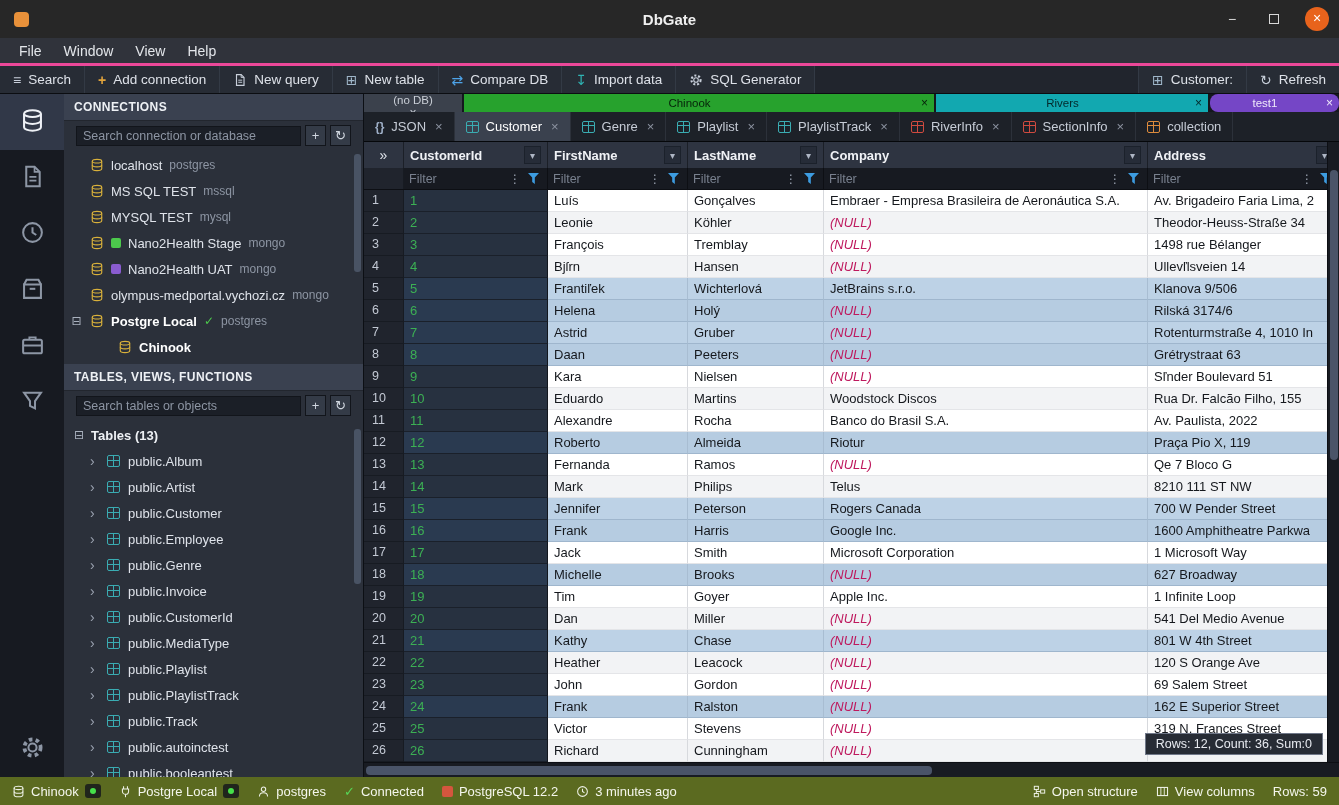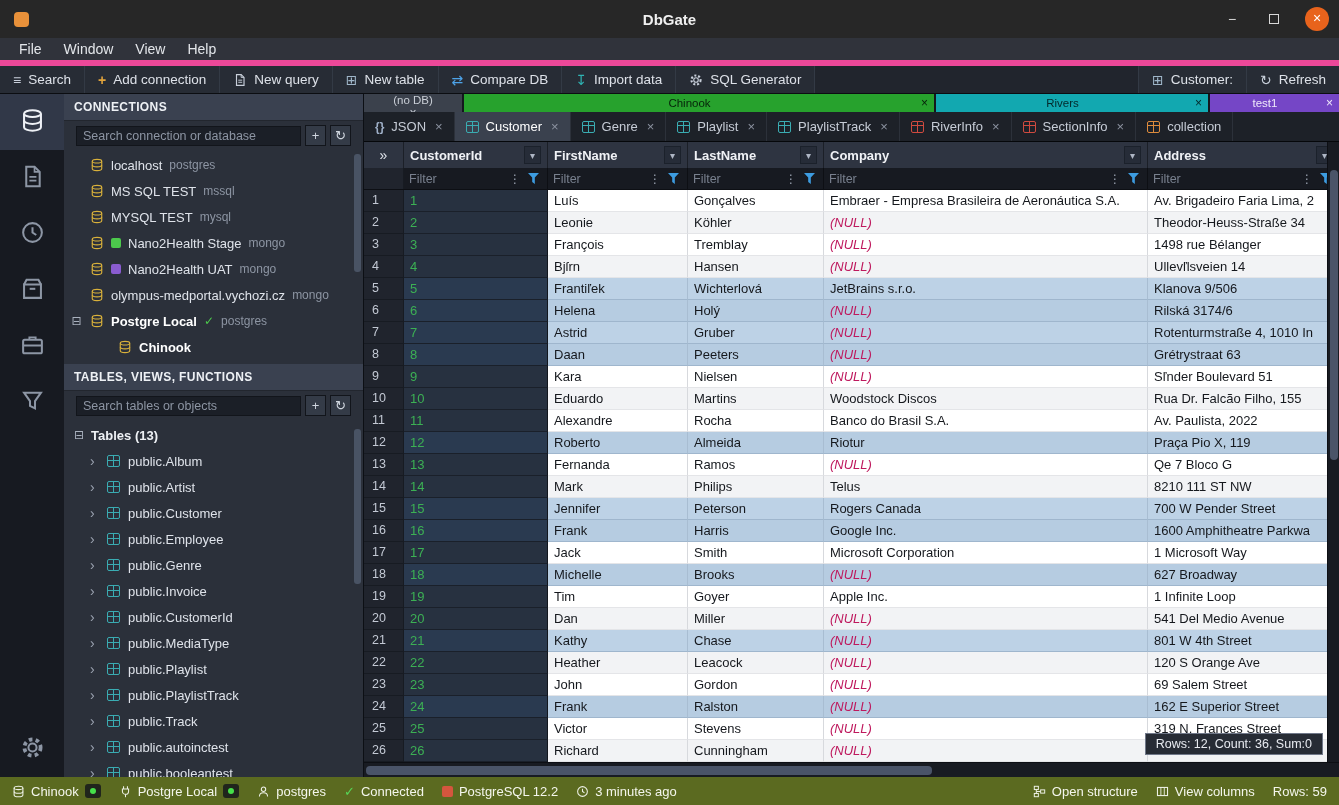--- a/index.html
+++ b/index.html
@@ -10,21 +10,21 @@
   
   .titlebar { height:38px; background:#272727; display:flex; align-items:center; position:relative; }
   .logo { position:absolute; left:14px; width:15px; height:15px; border-radius:4px; background:#e8913a; }
   .title { flex:1; text-align:center; color:#f0f0f0; font-weight:bold; font-size:15px; }
   .winbtns { position:absolute; right:10px; top:0; height:38px; display:flex; align-items:center; gap:20px; }
   .wbtn { color:#d8d8d8; font-size:14px; width:22px; text-align:center; cursor:default; }
   .wbtn.max i { display:inline-block; width:10px; height:10px; border:1.5px solid #d8d8d8; }
   .wbtn.close { width:24px; height:24px; border-radius:50%; background:#e8631c; color:#fff; line-height:23px; font-size:14px; }
 
   
-  .menubar { height:28px; background:#30333b; display:flex; align-items:center; padding-left:8px; border-bottom:6px solid #ec4899; }
+  .menubar { height:28px; background:#30333b; display:flex; align-items:center; padding-left:8px; border-bottom:3px solid #ec4899; }
   .menu-item { color:#e3e6ea; font-size:14px; padding:0 11px; line-height:28px; }
 
   
   .toolbar { height:28px; background:#21252d; display:flex; align-items:stretch; border-bottom:1px solid #0b0d11; }
   .toolbar-left, .toolbar-right { display:flex; }
   .toolbar-right { margin-left:auto; }
   .tool-btn { display:flex; align-items:center; gap:7px; padding:0 13px; border-right:1px solid #333a45; background:#272c35; color:#dde1e8; font-size:13.5px; white-space:nowrap; }
   .toolbar-right .tool-btn { border-right:none; border-left:1px solid #333a45; }
   .ticon { font-size:14px; line-height:1; color:#c8cfda; display:flex; align-items:center; }
   .ticon svg { width:14px; height:14px; display:block; }
@@ -71,21 +71,21 @@
   .lp-thumb2 { top:335px; height:155px; }
 
   
   .content { flex:1; display:flex; flex-direction:column; min-width:0; background:#14171d; }
 
   .group-row { height:18px; flex:none; display:flex; background:#14171d; }
   .tab-group { display:flex; align-items:center; font-size:11.5px; overflow:hidden; }
   .tg-0 { width:98px;flex-direction:column; }
   .tg-1 { width:470px; margin-left:2px; }
   .tg-2 { width:272px; margin-left:2px; }
-  .tg-3 { flex:1; margin-left:2px; }
+  .tg-3 { flex:1; margin-left:2px;border-radius:8px; }
   .tg-label { flex:1; text-align:center; white-space:nowrap; }
   .tg-x { padding:0 6px; font-size:12px; }
 
   .tab-row { height:30px; flex:none; display:flex; background:#1d2128; border-bottom:1px solid #05070a; overflow:hidden; }
   .tab { display:flex; align-items:center; gap:7px; padding:0 11px; border-right:1px solid #2c313a; color:#c6ccd6; font-size:13px; white-space:nowrap; }
   .tab.active { background:#3a414e; color:#fff; }
   .tab .tx { color:#8c93a1; font-size:13px; margin-left:2px; }
   .ti-json { color:#9fb0c8; font-weight:bold; font-size:12px; }
   .tab .table-teal { color:#3aacb2; }
   .tab .table-red { color:#cf4a3f; }

